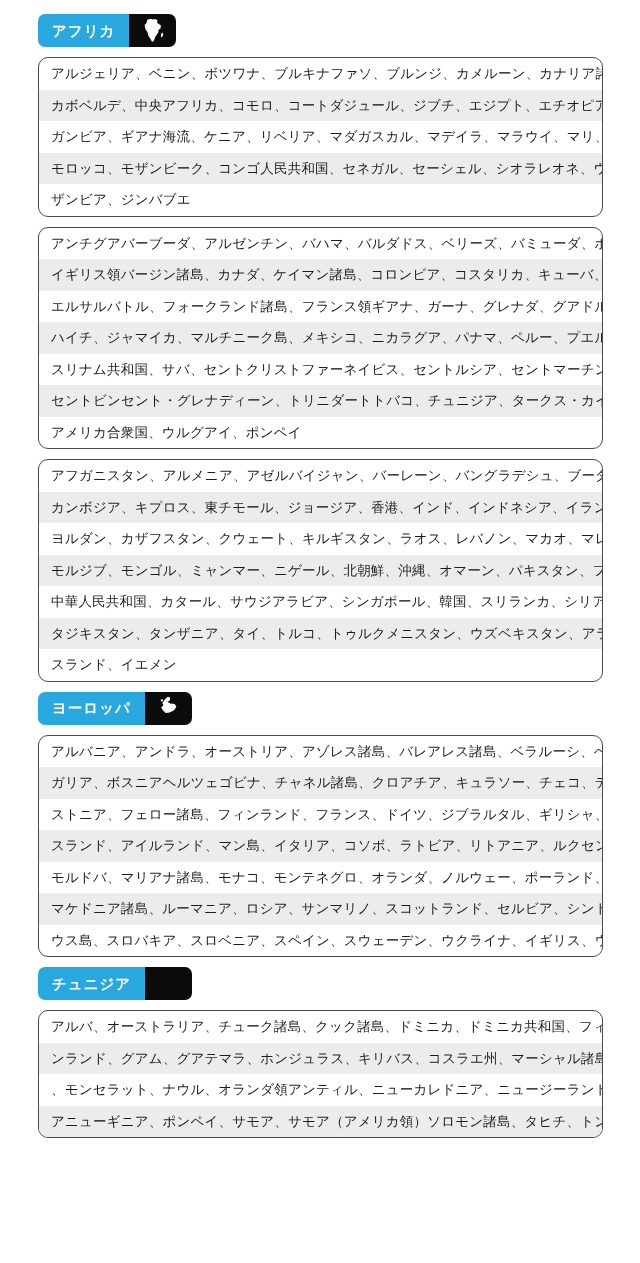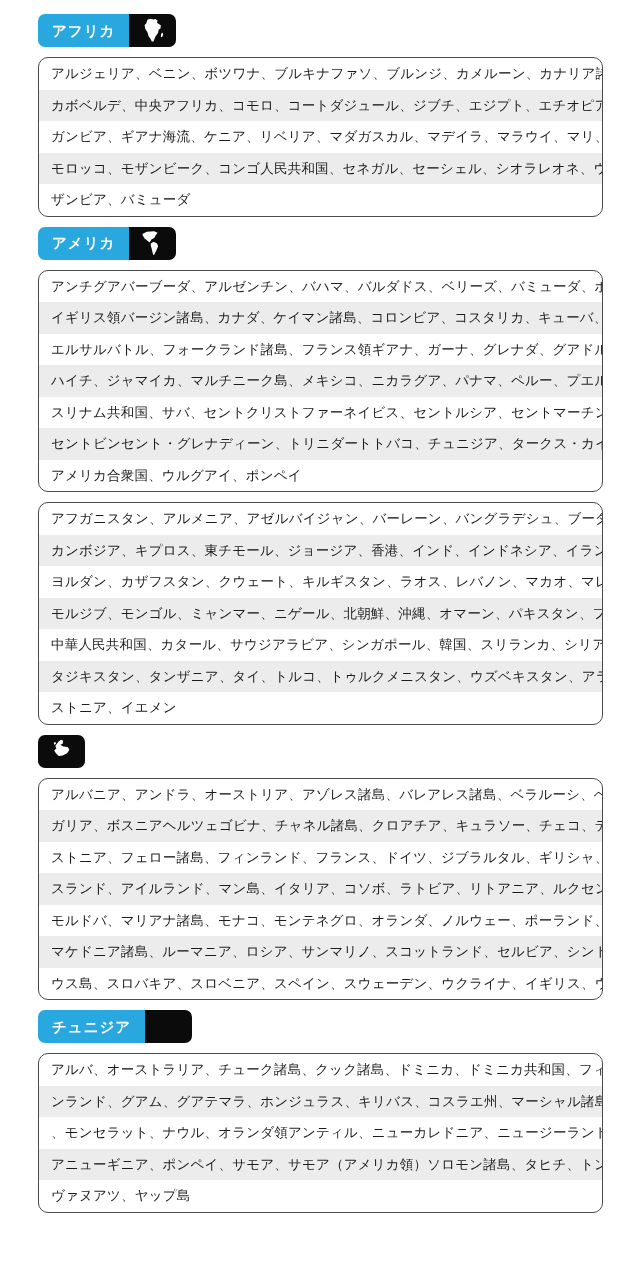--- a/index.html
+++ b/index.html
@@ -103,58 +103,51 @@
             <svg viewBox="0 0 24 24" width="27" height="27" aria-hidden="true">
               <use href="#africa-shape"></use>
             </svg>
           </span>
     </div>
     <div class="listbox">
           <div class="row">アルジェリア、ベニン、ボツワナ、ブルキナファソ、ブルンジ、カメルーン、カナリア諸島、チャド、</div>
           <div class="row">カボベルデ、中央アフリカ、コモロ、コートダジュール、ジブチ、エジプト、エチオピア、赤道ギニア、</div>
           <div class="row">ガンビア、ギアナ海流、ケニア、リベリア、マダガスカル、マデイラ、マラウイ、マリ、モーリシャス、</div>
           <div class="row">モロッコ、モザンビーク、コンゴ人民共和国、セネガル、セーシェル、シオラレオネ、ウガンダ、</div>
-          <div class="row">ザンビア、バミューダ</div>
+          <div class="row">ザンビア、ジンバブエ</div>
         </div>
   </section>
 
   <section class="section">
-    <div class="pill">
-      <span class="pill-label">アメリカ</span>
-      <span class="pill-icon">
-            <svg viewBox="0 0 24 24" width="27" height="27" aria-hidden="true">
-              <use href="#america-shape"></use>
-            </svg>
-          </span>
-    </div>
     <div class="listbox">
           <div class="row">アンチグアバーブーダ、アルゼンチン、バハマ、バルダドス、ベリーズ、バミューダ、ボナイレ、</div>
           <div class="row">イギリス領バージン諸島、カナダ、ケイマン諸島、コロンビア、コスタリカ、キューバ、エクアドル、</div>
           <div class="row">エルサルバトル、フォークランド諸島、フランス領ギアナ、ガーナ、グレナダ、グアドループ島、</div>
           <div class="row">ハイチ、ジャマイカ、マルチニーク島、メキシコ、ニカラグア、パナマ、ペルー、プエルトリコ、</div>
           <div class="row">スリナム共和国、サバ、セントクリストファーネイビス、セントルシア、セントマーチン、</div>
           <div class="row">セントビンセント・グレナディーン、トリニダートトバコ、チュニジア、タークス・カイコス諸島、</div>
           <div class="row">アメリカ合衆国、ウルグアイ、ポンペイ</div>
         </div>
   </section>
 
   <section class="section">
     <div class="listbox">
           <div class="row">アフガニスタン、アルメニア、アゼルバイジャン、バーレーン、バングラデシュ、ブータン、ブルネイ、</div>
           <div class="row">カンボジア、キプロス、東チモール、ジョージア、香港、インド、インドネシア、イラン、イラク、</div>
           <div class="row">ヨルダン、カザフスタン、クウェート、キルギスタン、ラオス、レバノン、マカオ、マレーシア、</div>
           <div class="row">モルジブ、モンゴル、ミャンマー、ニゲール、北朝鮮、沖縄、オマーン、パキスタン、フィリピン、</div>
           <div class="row">中華人民共和国、カタール、サウジアラビア、シンガポール、韓国、スリランカ、シリア、台湾、</div>
           <div class="row">タジキスタン、タンザニア、タイ、トルコ、トゥルクメニスタン、ウズベキスタン、アラブ首長国連邦、</div>
-          <div class="row">ストニア、イエメン</div>
+          <div class="row">スランド、イエメン</div>
         </div>
   </section>
 
   <section class="section">
     <div class="pill">
+      <span class="pill-label">ヨーロッパ</span>
       <span class="pill-icon">
             <svg viewBox="0 0 24 24" width="27" height="27" aria-hidden="true">
               <use href="#europe-shape"></use>
             </svg>
           </span>
     </div>
     <div class="listbox">
           <div class="row">アルバニア、アンドラ、オーストリア、アゾレス諸島、バレアレス諸島、ベラルーシ、ベルギー、ブル</div>
           <div class="row">ガリア、ボスニアヘルツェゴビナ、チャネル諸島、クロアチア、キュラソー、チェコ、デンマーク、エ</div>
           <div class="row">ストニア、フェロー諸島、フィンランド、フランス、ドイツ、ジブラルタル、ギリシャ、ハンガリー、アイ</div>
@@ -172,17 +165,16 @@
             <svg viewBox="0 0 24 24" width="27" height="27" aria-hidden="true">
               <use href="#oceania-shape"></use>
             </svg>
           </span>
     </div>
     <div class="listbox">
           <div class="row">アルバ、オーストラリア、チューク諸島、クック諸島、ドミニカ、ドミニカ共和国、フィージー、グリー</div>
           <div class="row">ンランド、グアム、グアテマラ、ホンジュラス、キリバス、コスラエ州、マーシャル諸島、ミクロネシア</div>
           <div class="row">、モンセラット、ナウル、オランダ領アンティル、ニューカレドニア、ニュージーランド、パラオ、パプ</div>
           <div class="row">アニューギニア、ポンペイ、サモア、サモア（アメリカ領）ソロモン諸島、タヒチ、トンガ、ツバル、</div>
-          <div class="row">ヴァヌアツ、ヤップ島</div>
         </div>
   </section>
 </main>
 </div>
 
 </body></html>

